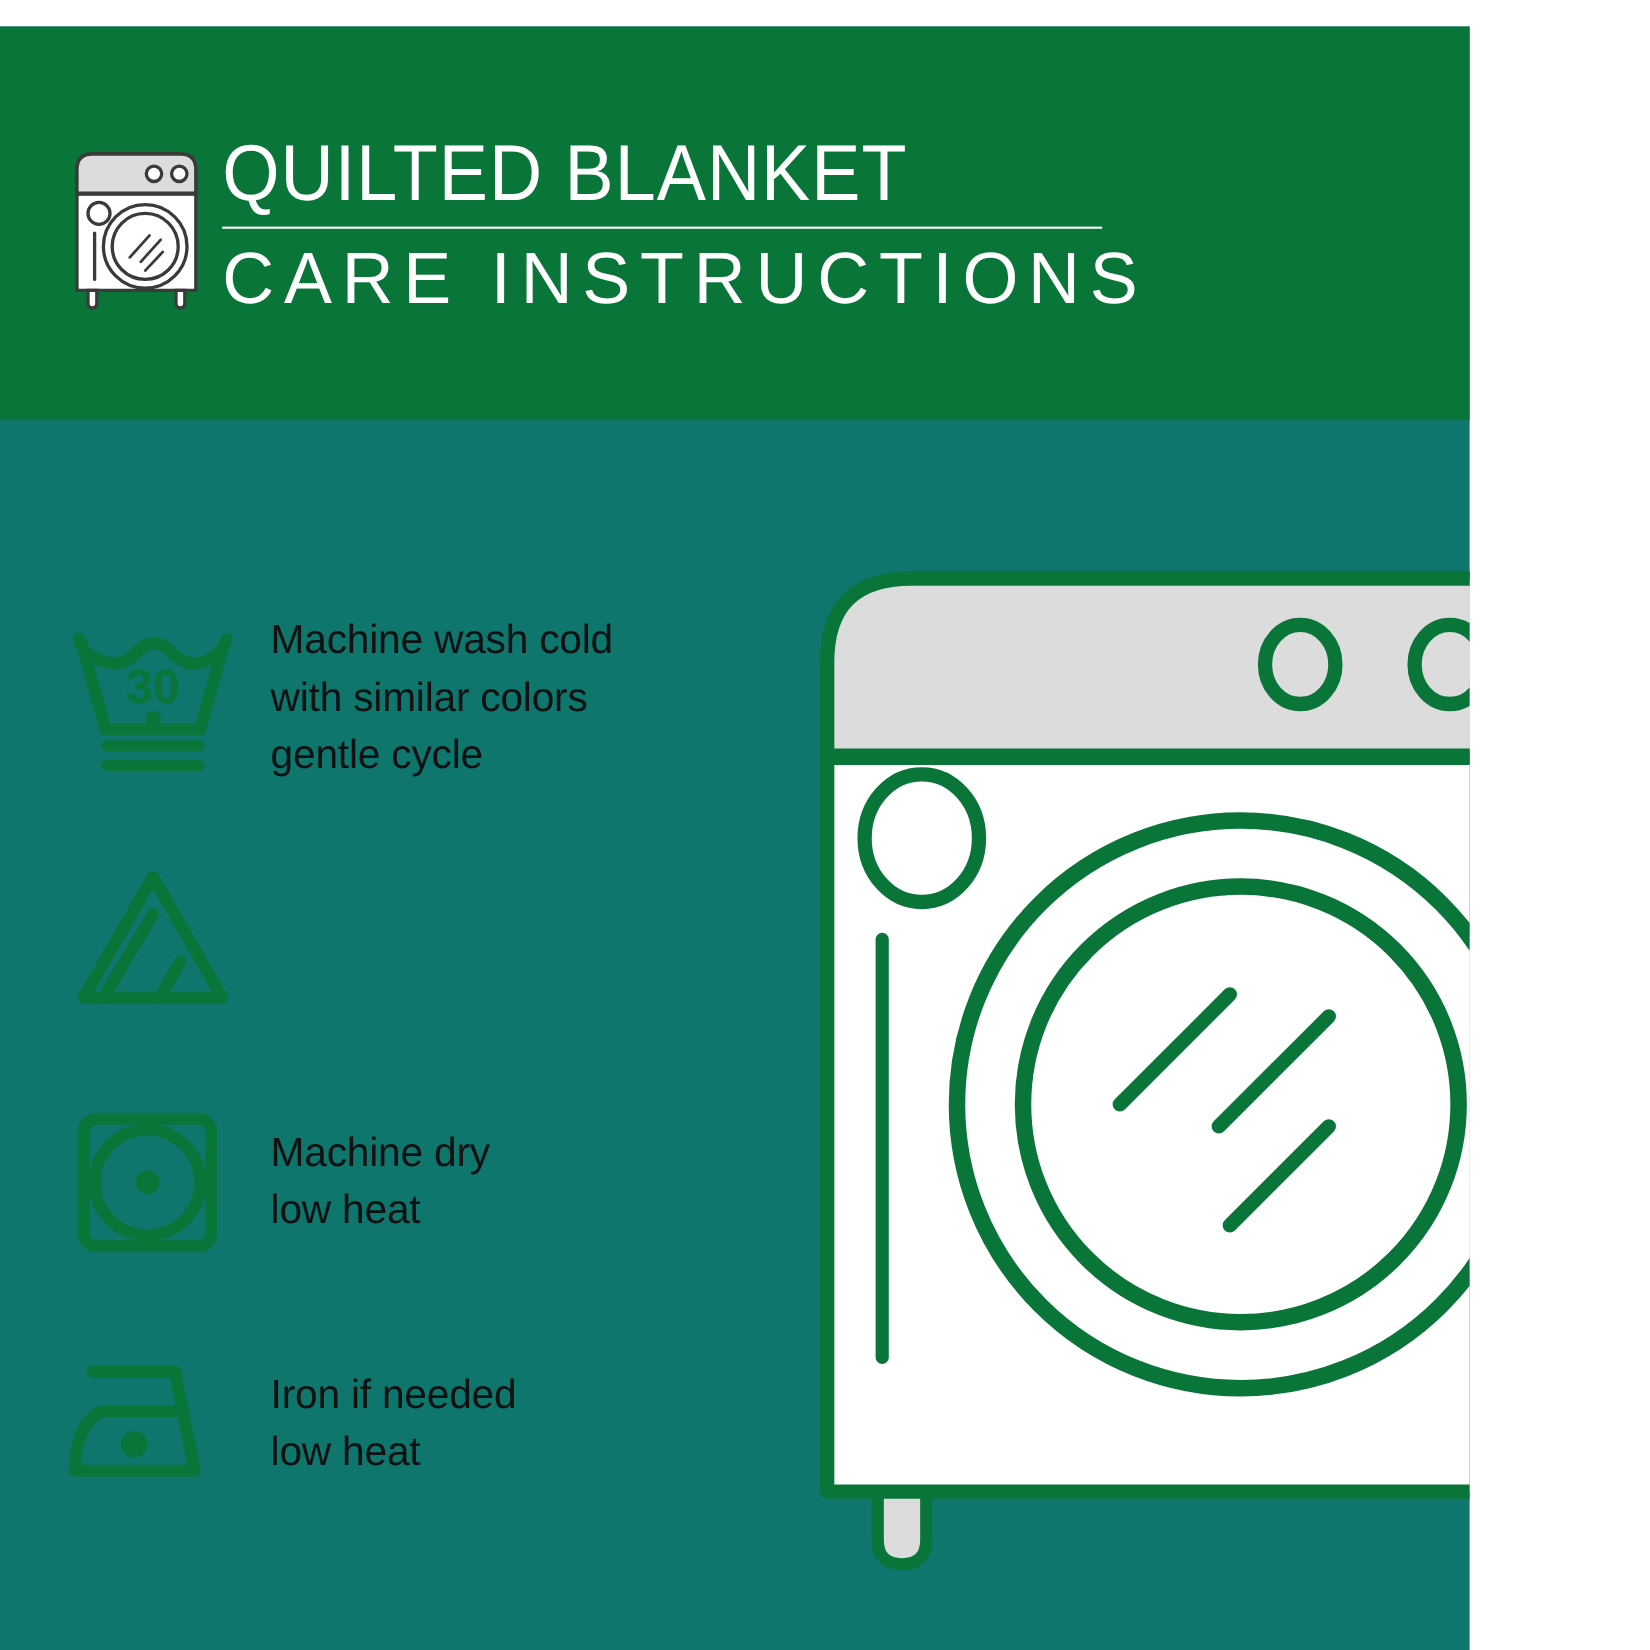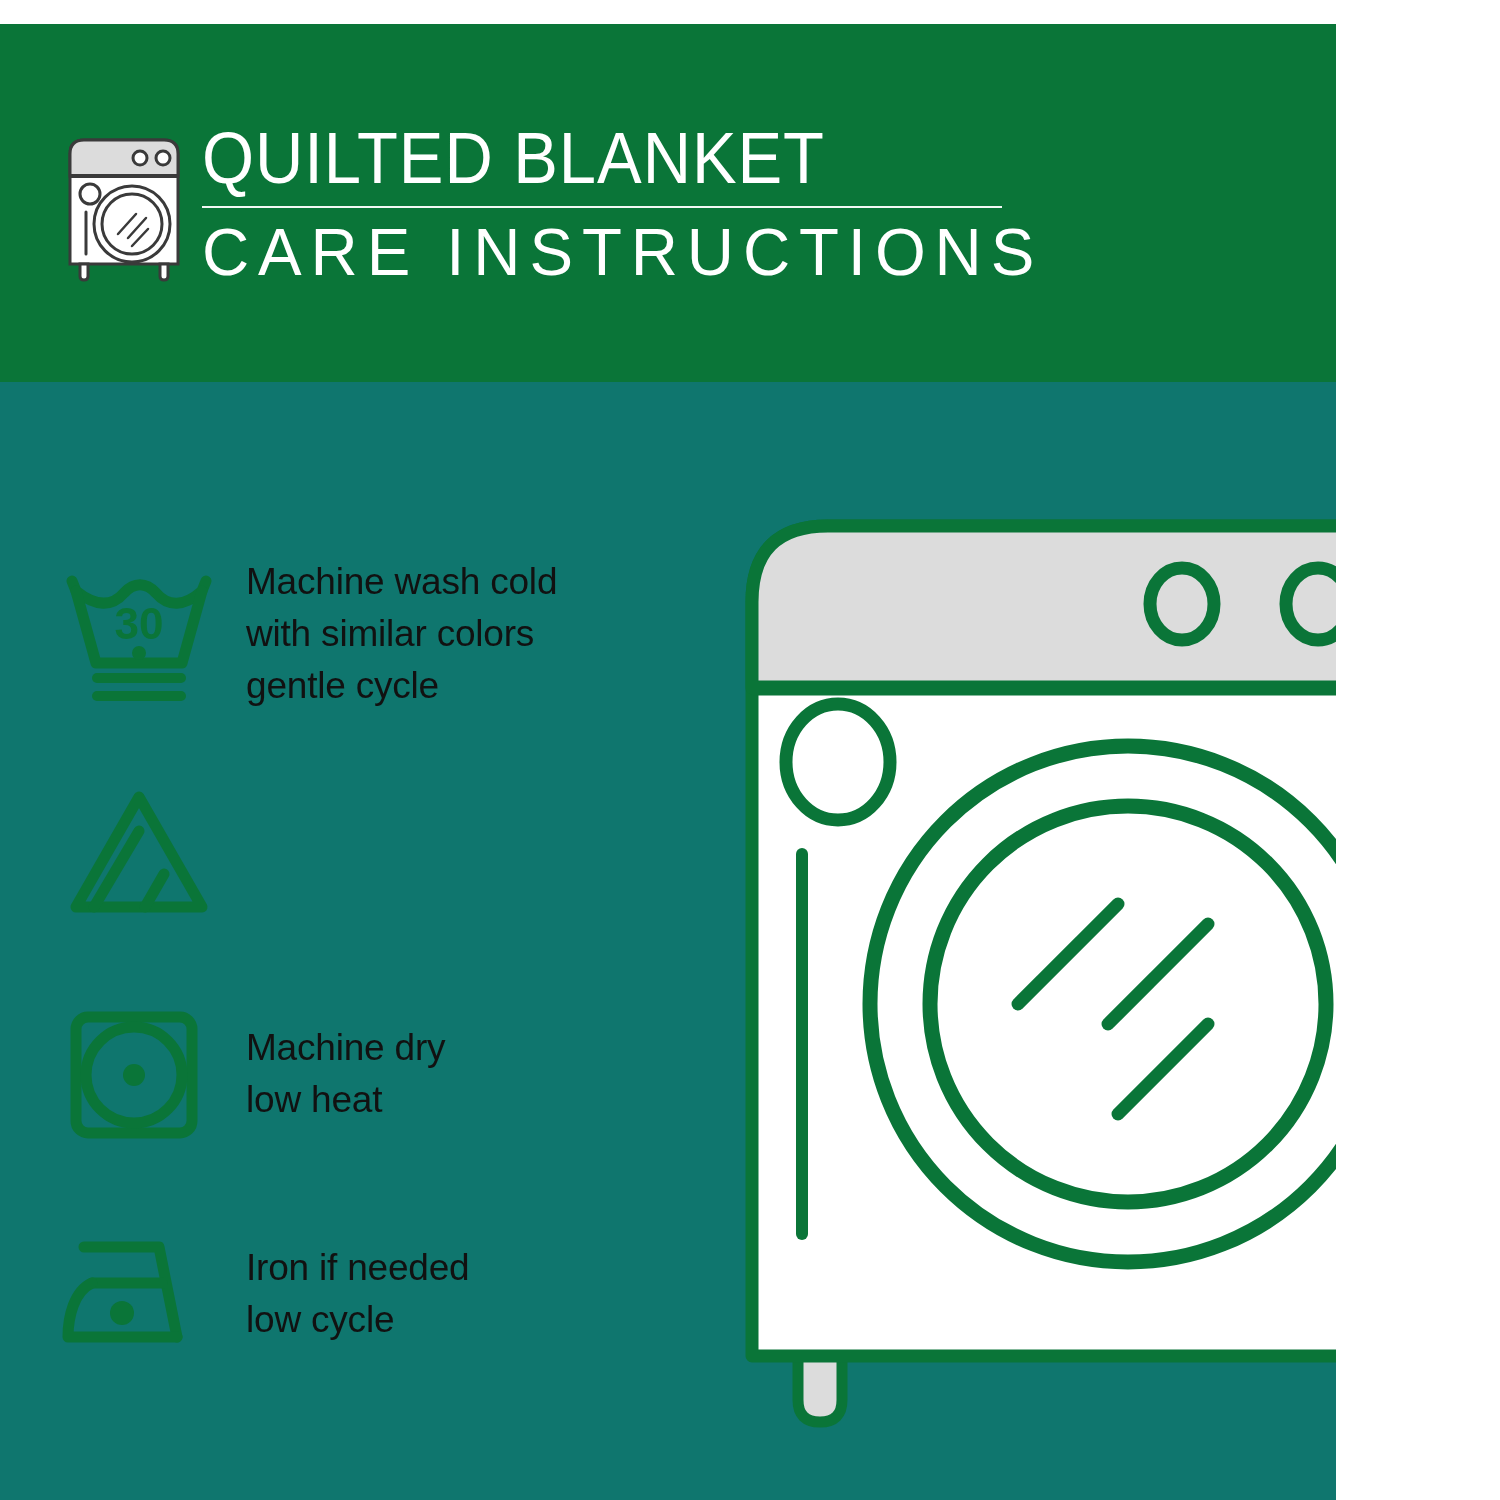--- a/index.html
+++ b/index.html
@@ -220,21 +220,21 @@
 
             <path d="M30 28 L105 28 L123 118"></path>
 
             <path d="M38 64 L108 64"></path>
             <path d="M38 64 C20 72 14 98 14 118 L123 118"></path>
           </g>
           <circle cx="68" cy="94" r="12" fill="#0a7538"></circle>
         </svg>
       </div>
       <div class="care-text">Iron if needed
-low cycle</div>
+low heat</div>
     </div>
 
   </div>
 
   <div id="washer-illustration">
     <svg viewBox="0 0 740 950" width="740" height="950" xmlns="http://www.w3.org/2000/svg">
 
       <g>
         <path d="M68 852 v44 q0 22 22 22 q22 0 22 -22 v-44 z" fill="#dcdcdc" stroke="#0a7538" stroke-width="11" stroke-linejoin="round"></path>
       </g>

